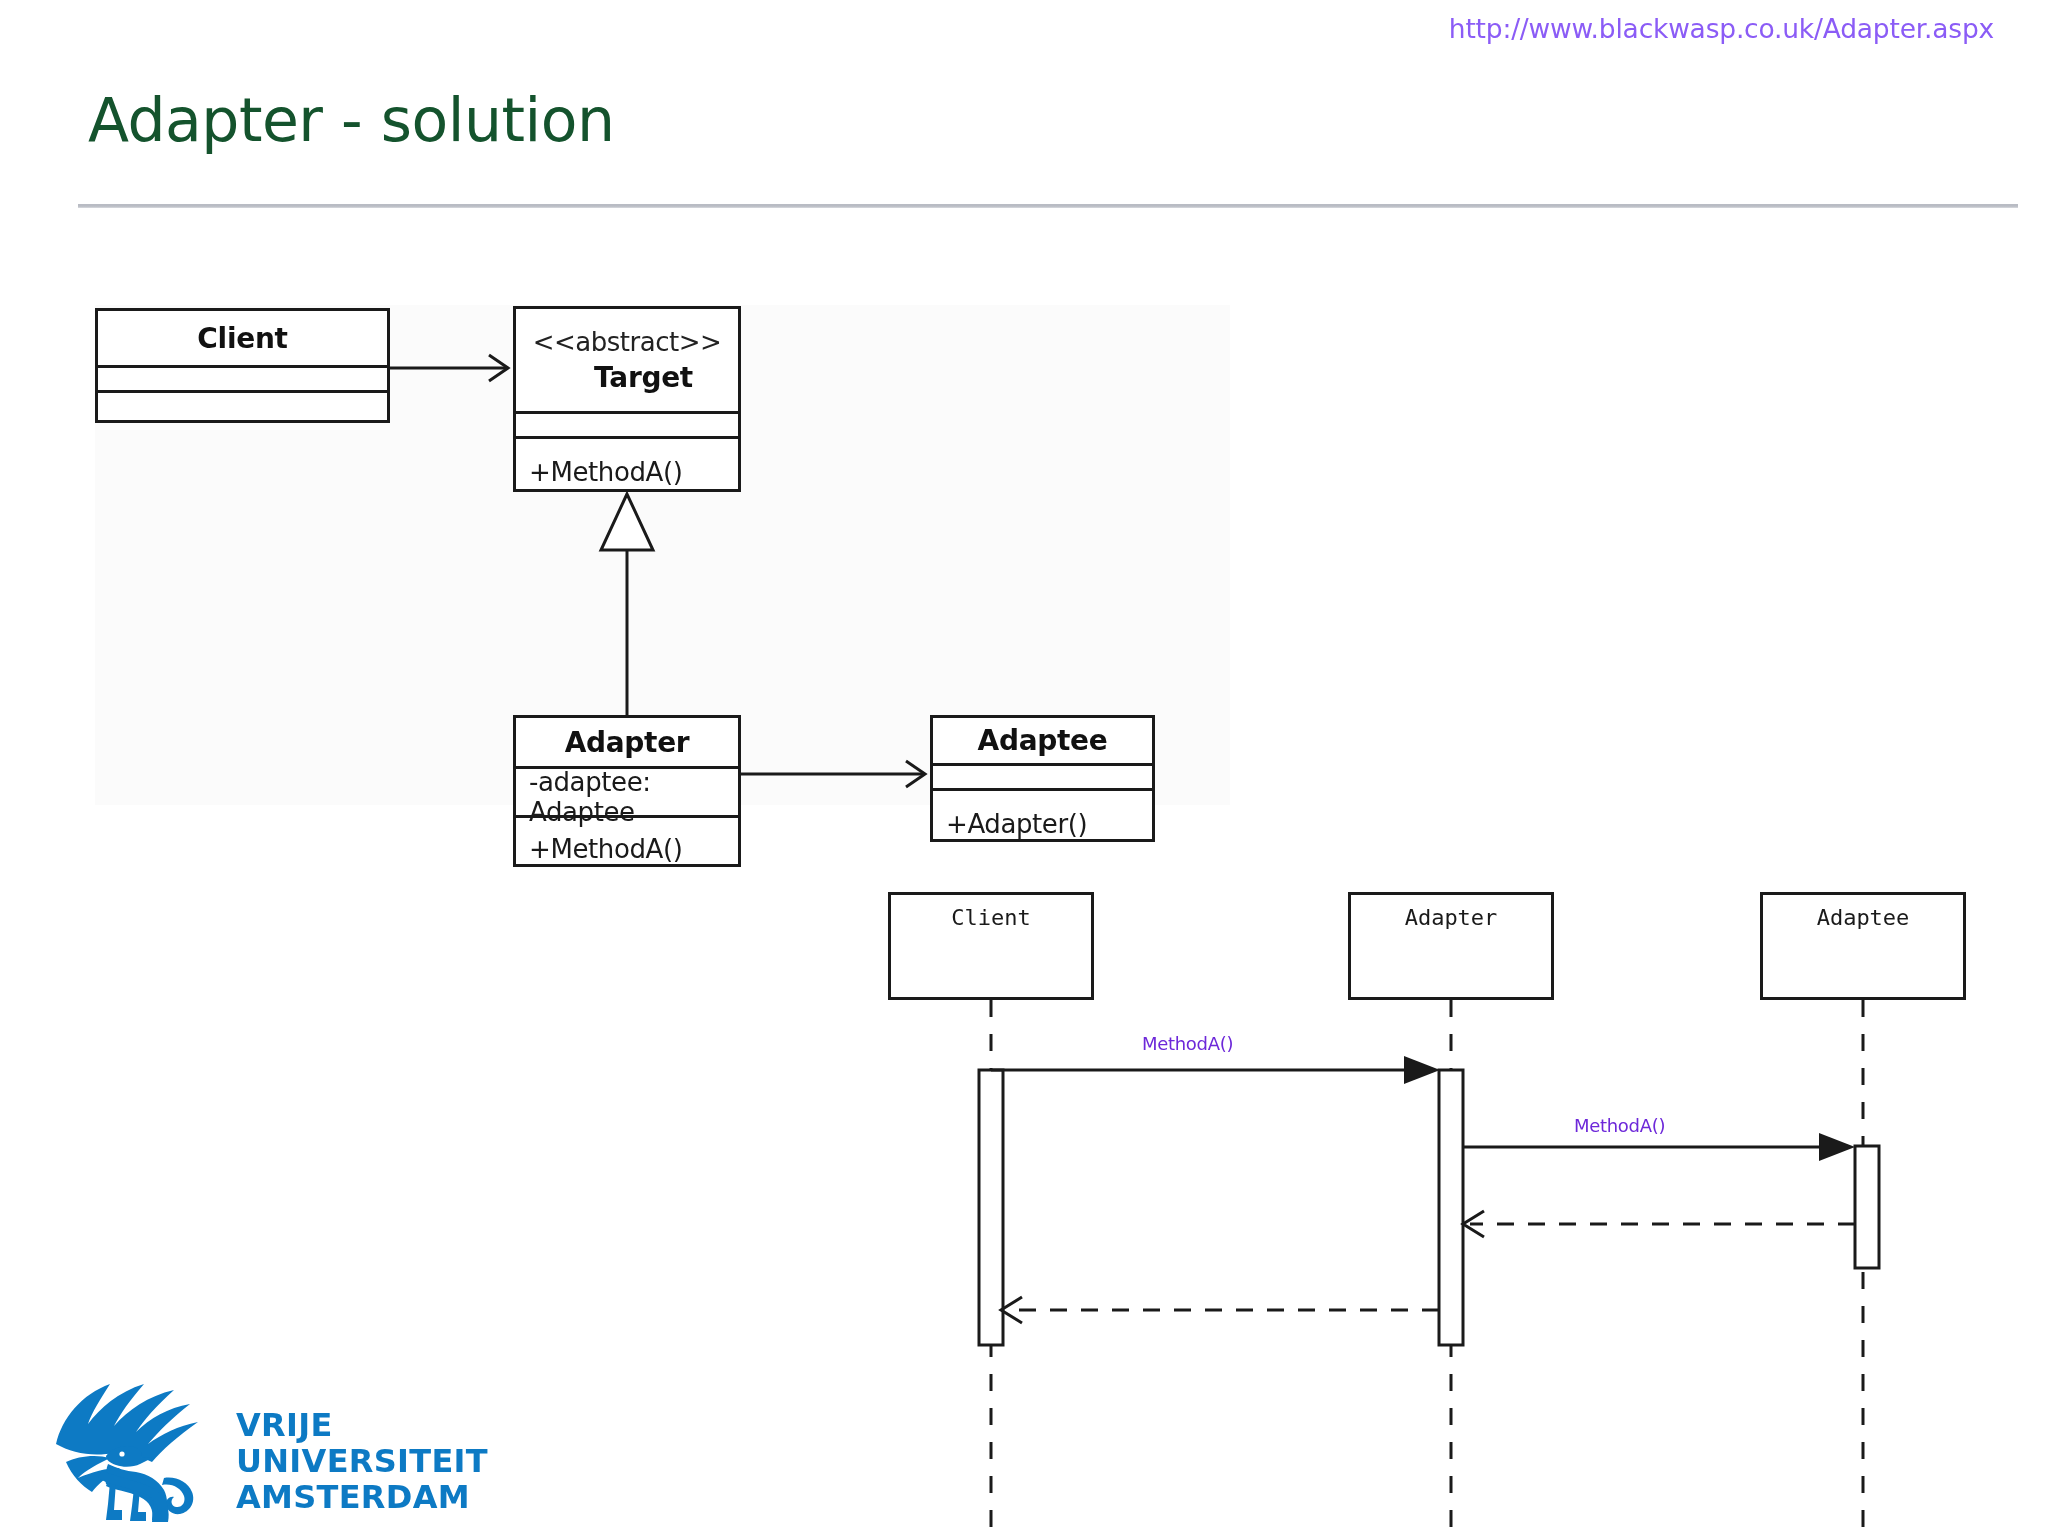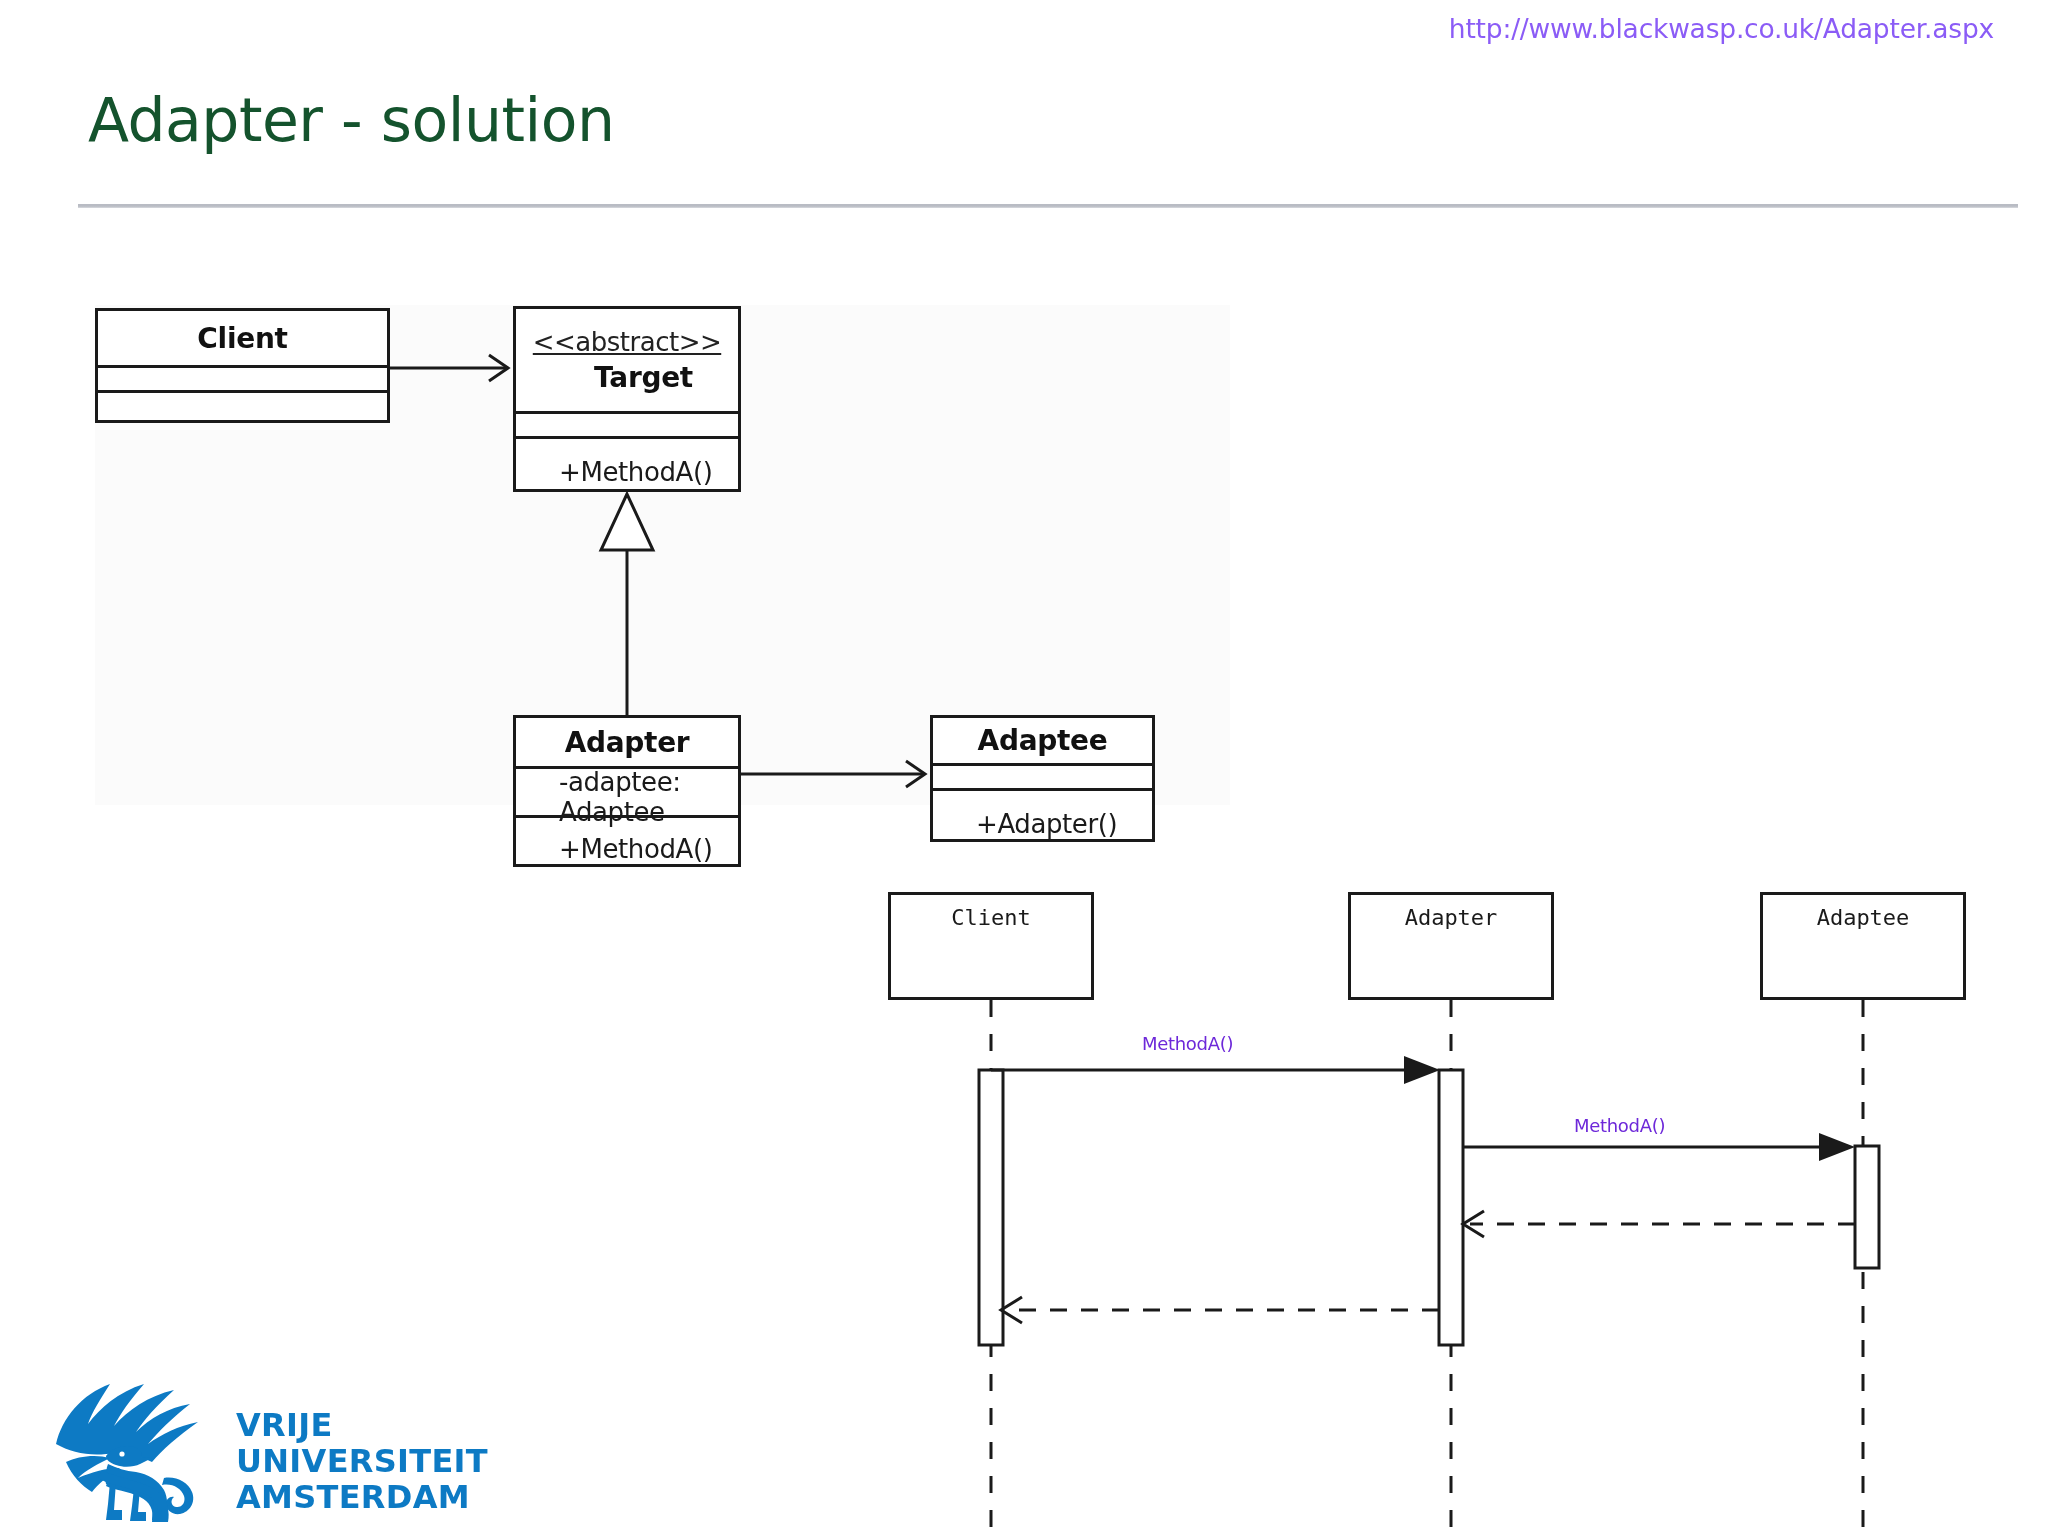--- a/index.html
+++ b/index.html
@@ -88,31 +88,29 @@
     font-family: "DejaVu Sans", sans-serif;
     text-align: center;
     letter-spacing: -0.3px;
   }
   .uml-stereo {
     font-size: 26px;
     color: #222;
     font-family: "DejaVu Sans", sans-serif;
     text-align: center;
     letter-spacing: -0.5px;
-    text-decoration: underline;
   }
   .uml-member {
     font-size: 26px;
     color: #1a1a1a;
     font-family: "DejaVu Sans", sans-serif;
     width: 100%;
-    padding-left: 4px;
+    padding-left: 13px;
     box-sizing: border-box;
     letter-spacing: -0.4px;
-    margin-left: 39px;
   }
   .uml-sec.member-row {
     align-items: flex-start;
   }
 
   
   #sequence-diagram {
     position: absolute;
     left: 880px;
     top: 870px;

